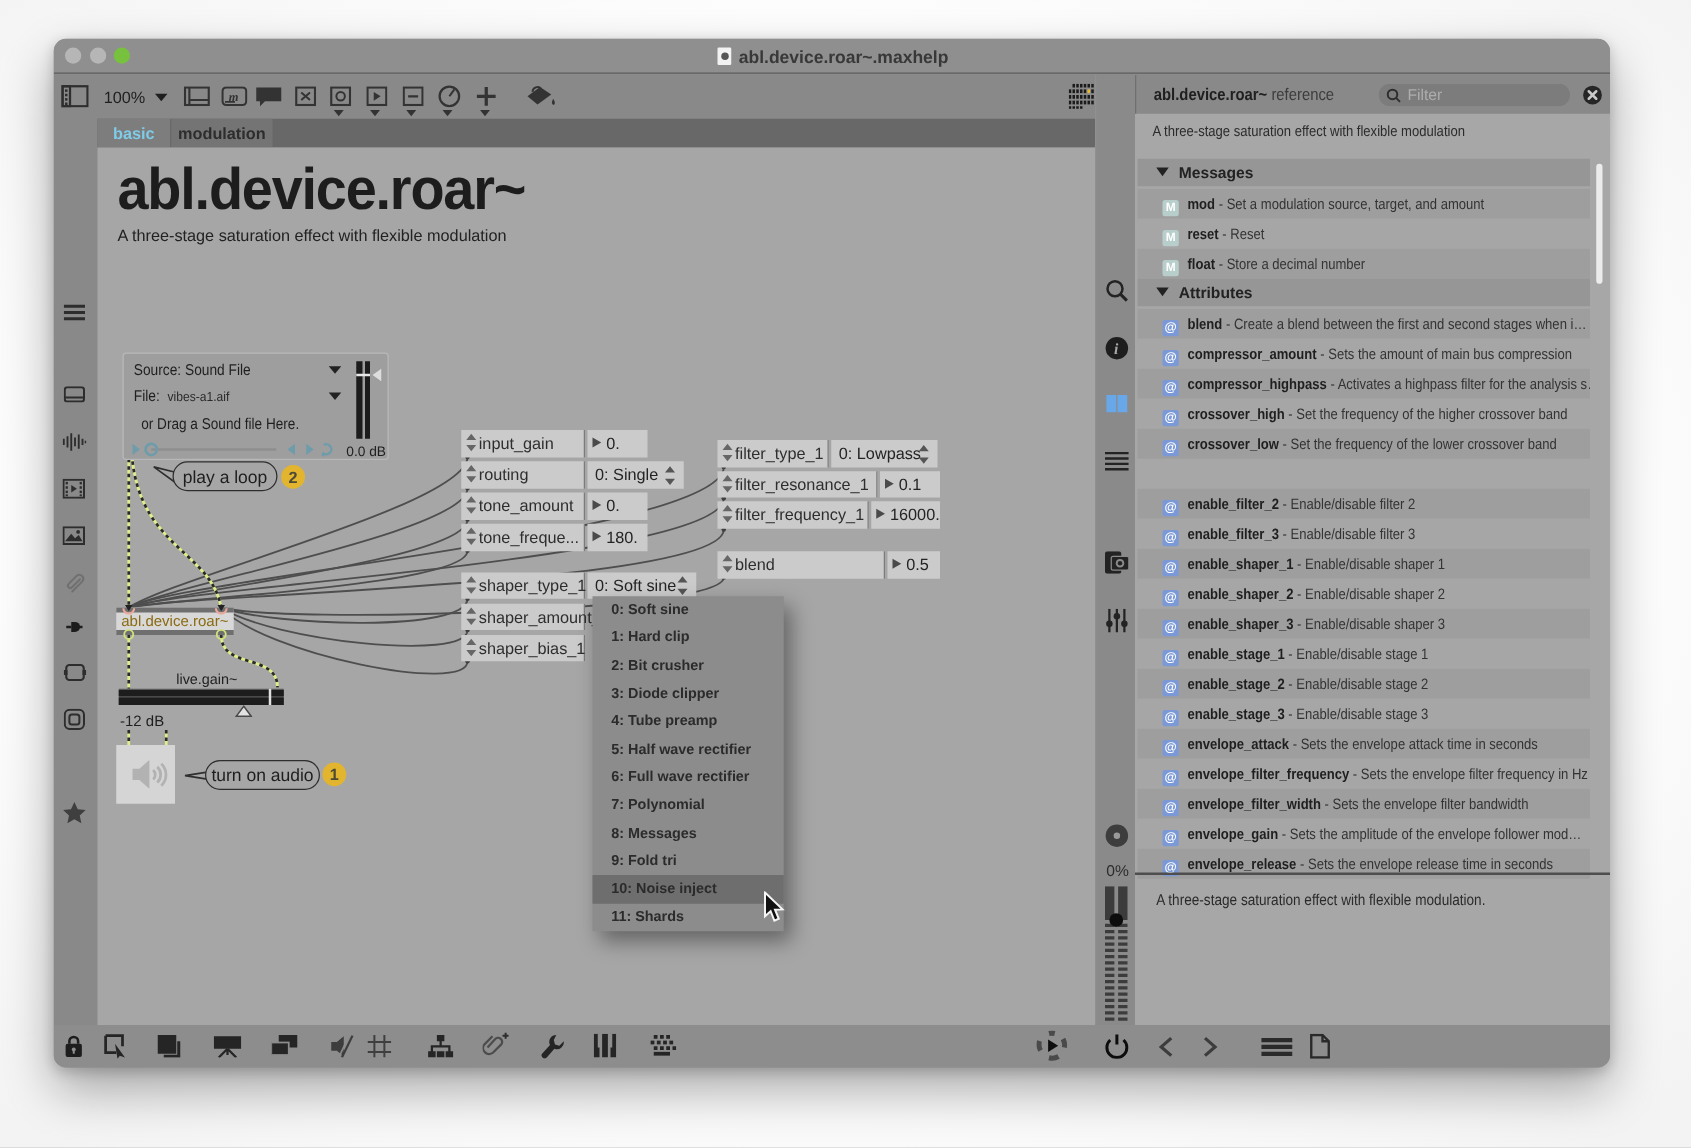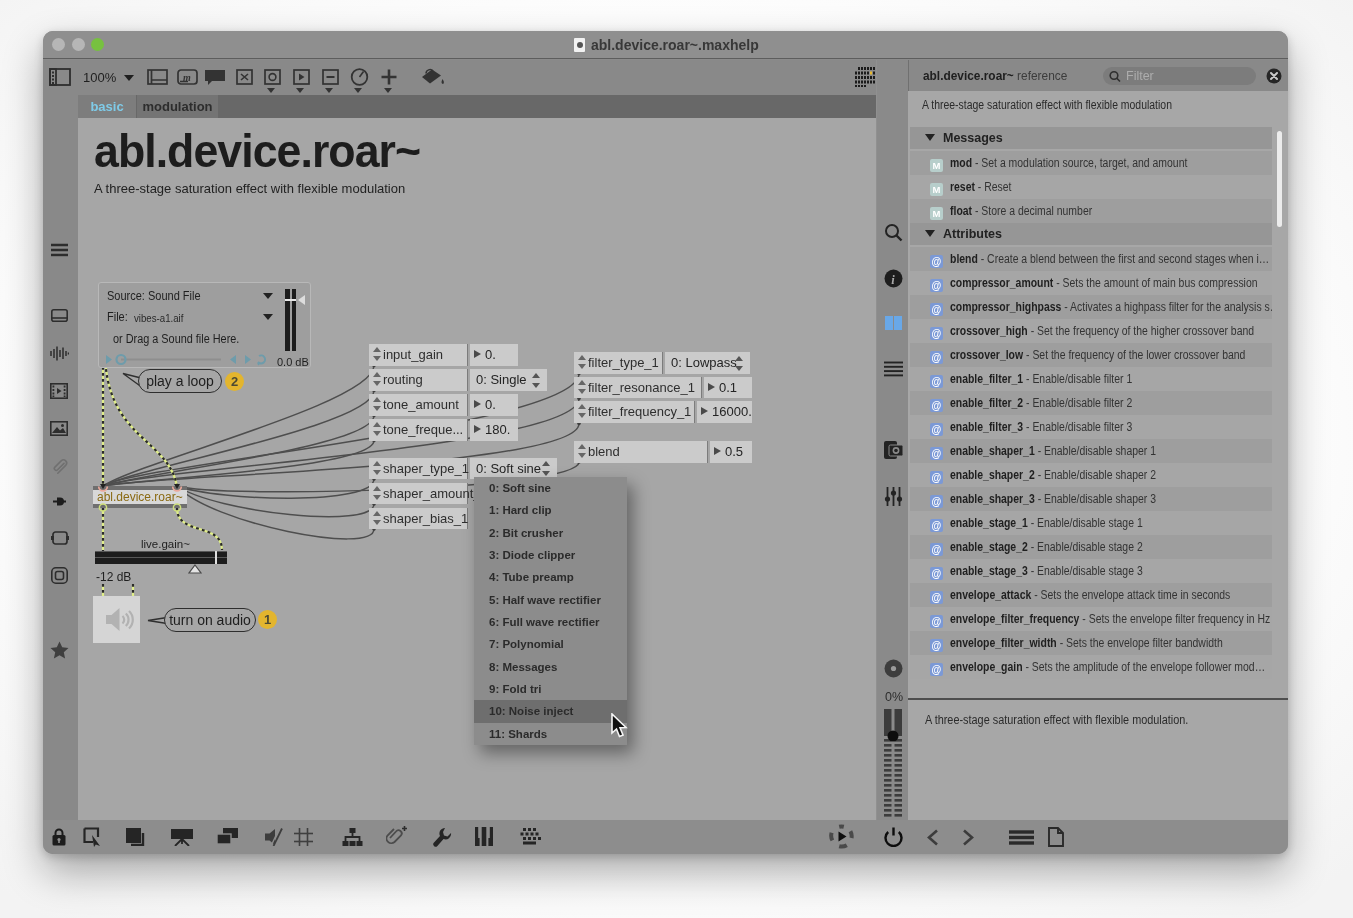--- a/index.html
+++ b/index.html
@@ -301,33 +301,33 @@
     <div class="sechead" style="top:67px;"><span class="arr"></span>Messages</div>
     <div class="row rowD" style="top:91px;"><span class="micon">M</span><span class="rt"><b>mod</b> - Set a modulation source, target, and amount</span></div>
     <div class="row rowL" style="top:115px;"><span class="micon">M</span><span class="rt"><b>reset</b> - Reset</span></div>
     <div class="row rowD" style="top:139px;"><span class="micon">M</span><span class="rt"><b>float</b> - Store a decimal number</span></div>
     <div class="sechead" style="top:163px;"><span class="arr"></span>Attributes</div>
     <div class="row rowD" style="top:187px;"><span class="aicon">@</span><span class="rt"><b>blend</b> - Create a blend between the first and second stages when i…</span></div>
     <div class="row rowL" style="top:211px;"><span class="aicon">@</span><span class="rt"><b>compressor_amount</b> - Sets the amount of main bus compression</span></div>
     <div class="row rowD" style="top:235px;"><span class="aicon">@</span><span class="rt"><b>compressor_highpass</b> - Activates a highpass filter for the analysis s…</span></div>
     <div class="row rowL" style="top:259px;"><span class="aicon">@</span><span class="rt"><b>crossover_high</b> - Set the frequency of the higher crossover band</span></div>
     <div class="row rowD" style="top:283px;"><span class="aicon">@</span><span class="rt"><b>crossover_low</b> - Set the frequency of the lower crossover band</span></div>
-    <div class="row rowL" style="top:307px;"><span class="aicon">@</span><span class="rt"><b>enable_filter_1</b> - Enable/disable filter 1</span></div>
     <div class="row rowD" style="top:331px;"><span class="aicon">@</span><span class="rt"><b>enable_filter_2</b> - Enable/disable filter 2</span></div>
     <div class="row rowL" style="top:355px;"><span class="aicon">@</span><span class="rt"><b>enable_filter_3</b> - Enable/disable filter 3</span></div>
     <div class="row rowD" style="top:379px;"><span class="aicon">@</span><span class="rt"><b>enable_shaper_1</b> - Enable/disable shaper 1</span></div>
     <div class="row rowL" style="top:403px;"><span class="aicon">@</span><span class="rt"><b>enable_shaper_2</b> - Enable/disable shaper 2</span></div>
     <div class="row rowD" style="top:427px;"><span class="aicon">@</span><span class="rt"><b>enable_shaper_3</b> - Enable/disable shaper 3</span></div>
     <div class="row rowL" style="top:451px;"><span class="aicon">@</span><span class="rt"><b>enable_stage_1</b> - Enable/disable stage 1</span></div>
     <div class="row rowD" style="top:475px;"><span class="aicon">@</span><span class="rt"><b>enable_stage_2</b> - Enable/disable stage 2</span></div>
     <div class="row rowL" style="top:499px;"><span class="aicon">@</span><span class="rt"><b>enable_stage_3</b> - Enable/disable stage 3</span></div>
     <div class="row rowD" style="top:523px;"><span class="aicon">@</span><span class="rt"><b>envelope_attack</b> - Sets the envelope attack time in seconds</span></div>
     <div class="row rowL" style="top:547px;"><span class="aicon">@</span><span class="rt"><b>envelope_filter_frequency</b> - Sets the envelope filter frequency in Hz</span></div>
     <div class="row rowD" style="top:571px;"><span class="aicon">@</span><span class="rt"><b>envelope_filter_width</b> - Sets the envelope filter bandwidth</span></div>
     <div class="row rowL" style="top:595px;"><span class="aicon">@</span><span class="rt"><b>envelope_gain</b> - Sets the amplitude of the envelope follower mod…</span></div>
+    <div class="row rowD" style="top:619px;"><span class="aicon">@</span><span class="rt"><b>envelope_release</b> - Sets the envelope release time in seconds</span></div>
     <div class="abs" style="left:0;top:638px;width:380px;height:1.5px;background:#4e4e4e;"></div>
     <div class="abs" style="left:17px;top:653px;font-size:12.5px;color:#2b2b2b;transform:scaleX(0.87);transform-origin:0 0;white-space:nowrap;">A three-stage saturation effect with flexible modulation.</div>
     <div class="abs" style="left:369px;top:71px;width:5px;height:96px;border-radius:2.5px;background:#ececec;"></div>
   </div>
   <div id="botbar"></div>
 
   <svg class="ic" style="left:6px;top:37px;" width="22" height="18" viewBox="0 0 22 18">
     <rect x="1" y="1" width="20" height="16" fill="none" stroke="#2e2e2e" stroke-width="1.8"></rect>
     <rect x="1" y="1" width="6" height="16" fill="none" stroke="#2e2e2e" stroke-width="1.8"></rect>
     <g fill="#2e2e2e">

